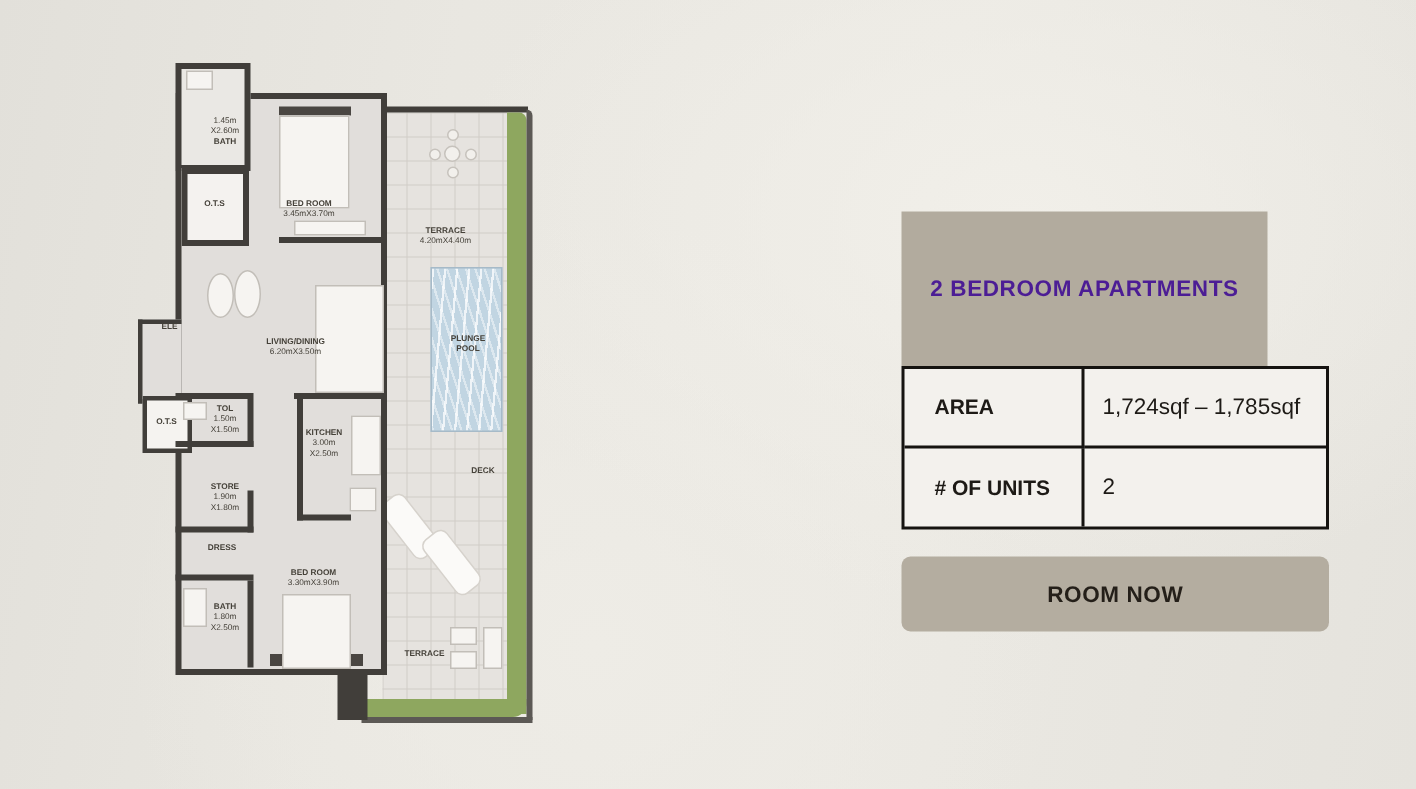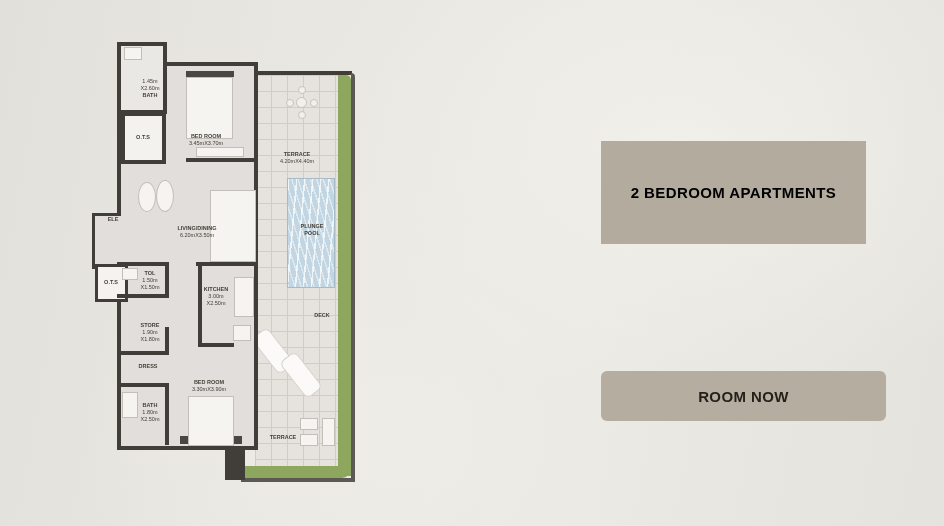--- a/index.html
+++ b/index.html
@@ -62,23 +62,23 @@
     position:absolute; transform:translate(-50%,-50%);
     display:flex; flex-direction:column; align-items:center; justify-content:center;
     text-align:center; font-size:5.5px; line-height:1.25; color:#454139;
     letter-spacing:0; white-space:normal;
   }
   .rlabel.rev { flex-direction:column-reverse; }
   .rlabel .rname { font-weight:bold; }
 
   
   .panel-header {
-    left:601px; top:141px; width:265px; height:103px;
+    left:601px; top:141px; width:244px; height:103px;
     background:#b2ab9e; display:flex; align-items:center; justify-content:center;
-    font-size:15px; font-weight:bold; letter-spacing:.4px; color:#000000;
+    font-size:15px; font-weight:bold; letter-spacing:.4px; color:#4c1d95;
   }
   .panel-table {
     left:601px; top:244px; width:285px; height:109px;
     display:grid; grid-template-columns:120px 1fr; grid-template-rows:1fr 1fr;
     background:#f3f1ed; border:2px solid #151310; color:#1d1a16;
   }
   .cell { display:flex; align-items:center; }
   .cell.lbl { padding-left:20px; font-weight:bold; font-size:14px; border-right:2px solid #151310; }
   .cell.val { padding-left:12px; font-size:15px; }
   .row-top { border-bottom:2px solid #151310; }
@@ -208,16 +208,22 @@
     </div>
     <div class="rlabel" style="left:283px;top:437px;width:40px;">
       <span class="rname">TERRACE</span>
     </div>
   </div>
 
   <div class="abs panel-header">
     <span>2 BEDROOM APARTMENTS</span>
   </div>
 
+  <div class="abs panel-table">
+    <div class="cell lbl row-top">AREA</div>
+    <div class="cell val row-top">1,724sqf – 1,785sqf</div>
+    <div class="cell lbl"># OF UNITS</div>
+    <div class="cell val">2</div>
+  </div>
 
   <button class="abs book-btn">ROOM NOW</button>
 
 </div>
 
 </body></html>

